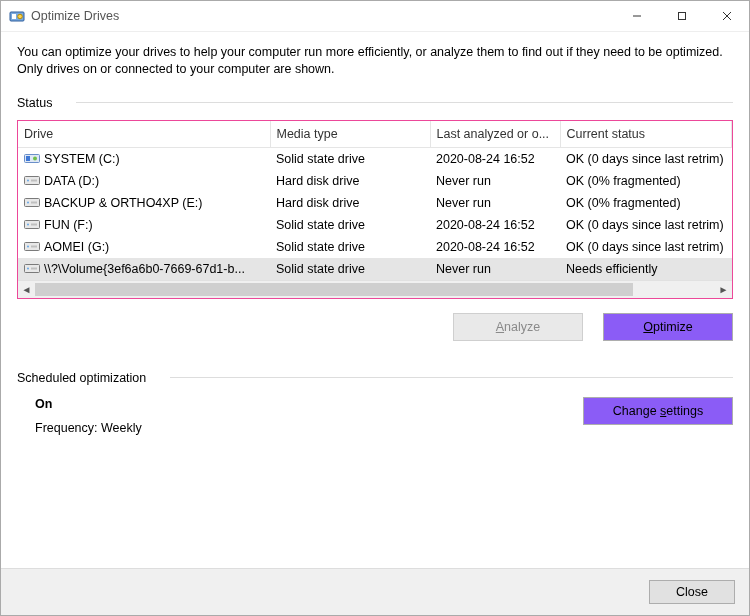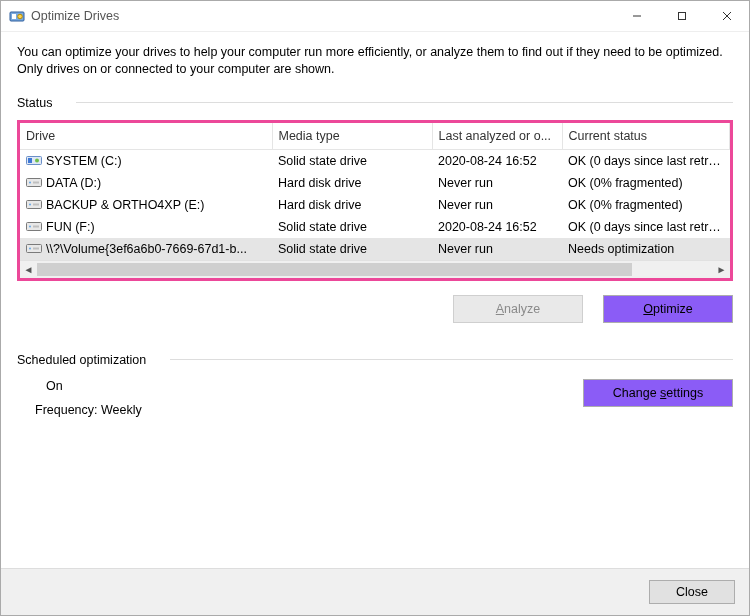--- a/index.html
+++ b/index.html
@@ -71,21 +71,21 @@
     gap: 24px;
   }
   .section-label .rule {
     flex: 1 1 auto;
     border-top: 1px solid #ddd;
     height: 0;
   }
 
   
   .table-wrap {
-    border: 3px solid #ec4899;
+    border: 1px solid #ec4899;
     box-sizing: border-box;
   }
   table.drives {
     width: 100%;
     border-collapse: collapse;
     table-layout: fixed;
   }
   table.drives th, table.drives td {
     text-align: left;
     padding: 4px 6px;
@@ -179,22 +179,22 @@
   .sched {
     margin-top: 30px;
   }
   .sched-body {
     margin-top: 12px;
     display: flex;
     align-items: flex-start;
   }
   .sched-text { flex: 1 1 auto; }
   .sched-text .on {
-    font-weight: 400;
-    margin-left: 29px;
+    font-weight: 700;
+    margin-left: 18px;
     margin-bottom: 10px;
   }
   .sched-text .desc {
     margin-left: 18px;
     margin-bottom: 10px;
   }
   .sched-text .freq {
     margin-left: 18px;
   }
 
@@ -320,32 +320,45 @@
                     <rect x="0.5" y="1.5" width="15" height="8" rx="1" fill="#e8e8e8" stroke="#7a7a7a"></rect>
                     <circle cx="4" cy="5.5" r="0.9" fill="#5aa0e6"></circle>
                     <rect x="7" y="4.5" width="6" height="2" fill="#bfbfbf"></rect>
                   </svg></span>
                 <span>FUN (F:)</span>
               </td>
               <td>Solid state drive</td>
               <td>2020-08-24 16:52</td>
               <td>OK (0 days since last retrim)</td>
             </tr>
-            <tr class="selected">
+            <tr>
               <td class="drive-cell">
                 <span class="hdd-icon"><svg viewBox="0 0 16 11">
                     <rect x="0.5" y="1.5" width="15" height="8" rx="1" fill="#e8e8e8" stroke="#7a7a7a"></rect>
                     <circle cx="4" cy="5.5" r="0.9" fill="#5aa0e6"></circle>
                     <rect x="7" y="4.5" width="6" height="2" fill="#bfbfbf"></rect>
                   </svg></span>
+                <span>AOMEI (G:)</span>
+              </td>
+              <td>Solid state drive</td>
+              <td>2020-08-24 16:52</td>
+              <td>OK (0 days since last retrim)</td>
+            </tr>
+            <tr class="selected">
+              <td class="drive-cell">
+                <span class="hdd-icon"><svg viewBox="0 0 16 11">
+                    <rect x="0.5" y="1.5" width="15" height="8" rx="1" fill="#e8e8e8" stroke="#7a7a7a"></rect>
+                    <circle cx="4" cy="5.5" r="0.9" fill="#5aa0e6"></circle>
+                    <rect x="7" y="4.5" width="6" height="2" fill="#bfbfbf"></rect>
+                  </svg></span>
                 <span>\\?\Volume{3ef6a6b0-7669-67d1-b...</span>
               </td>
               <td>Solid state drive</td>
               <td>Never run</td>
-              <td>Needs optimization</td>
+              <td>Needs efficiently</td>
             </tr>
           </tbody>
       </table>
 
       <div class="hscroll">
         <div class="arrow">◄</div>
         <div class="track">
           <div class="thumb"></div>
         </div>
         <div class="arrow">►</div>

